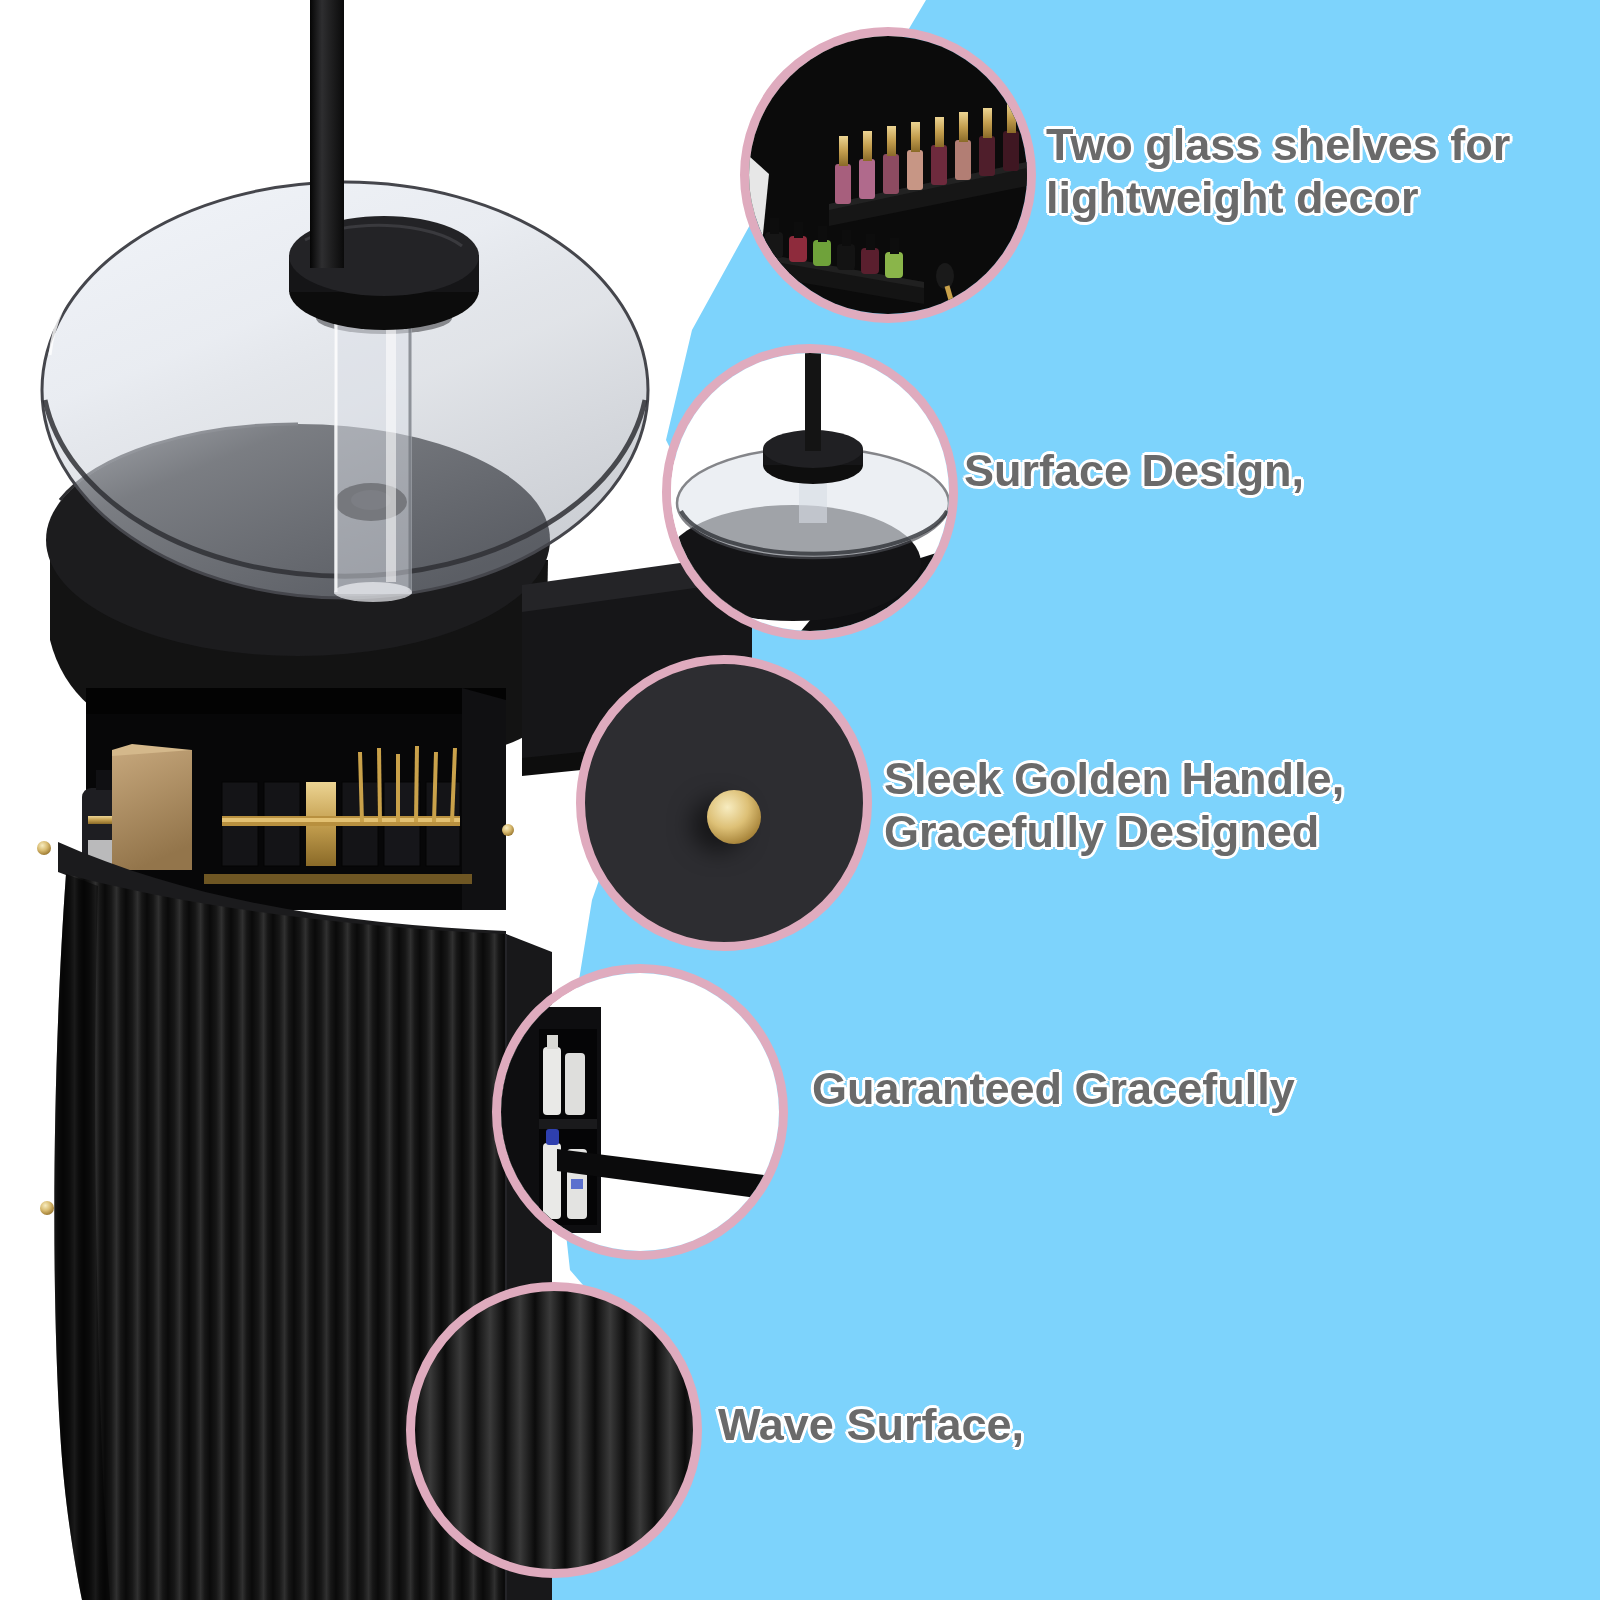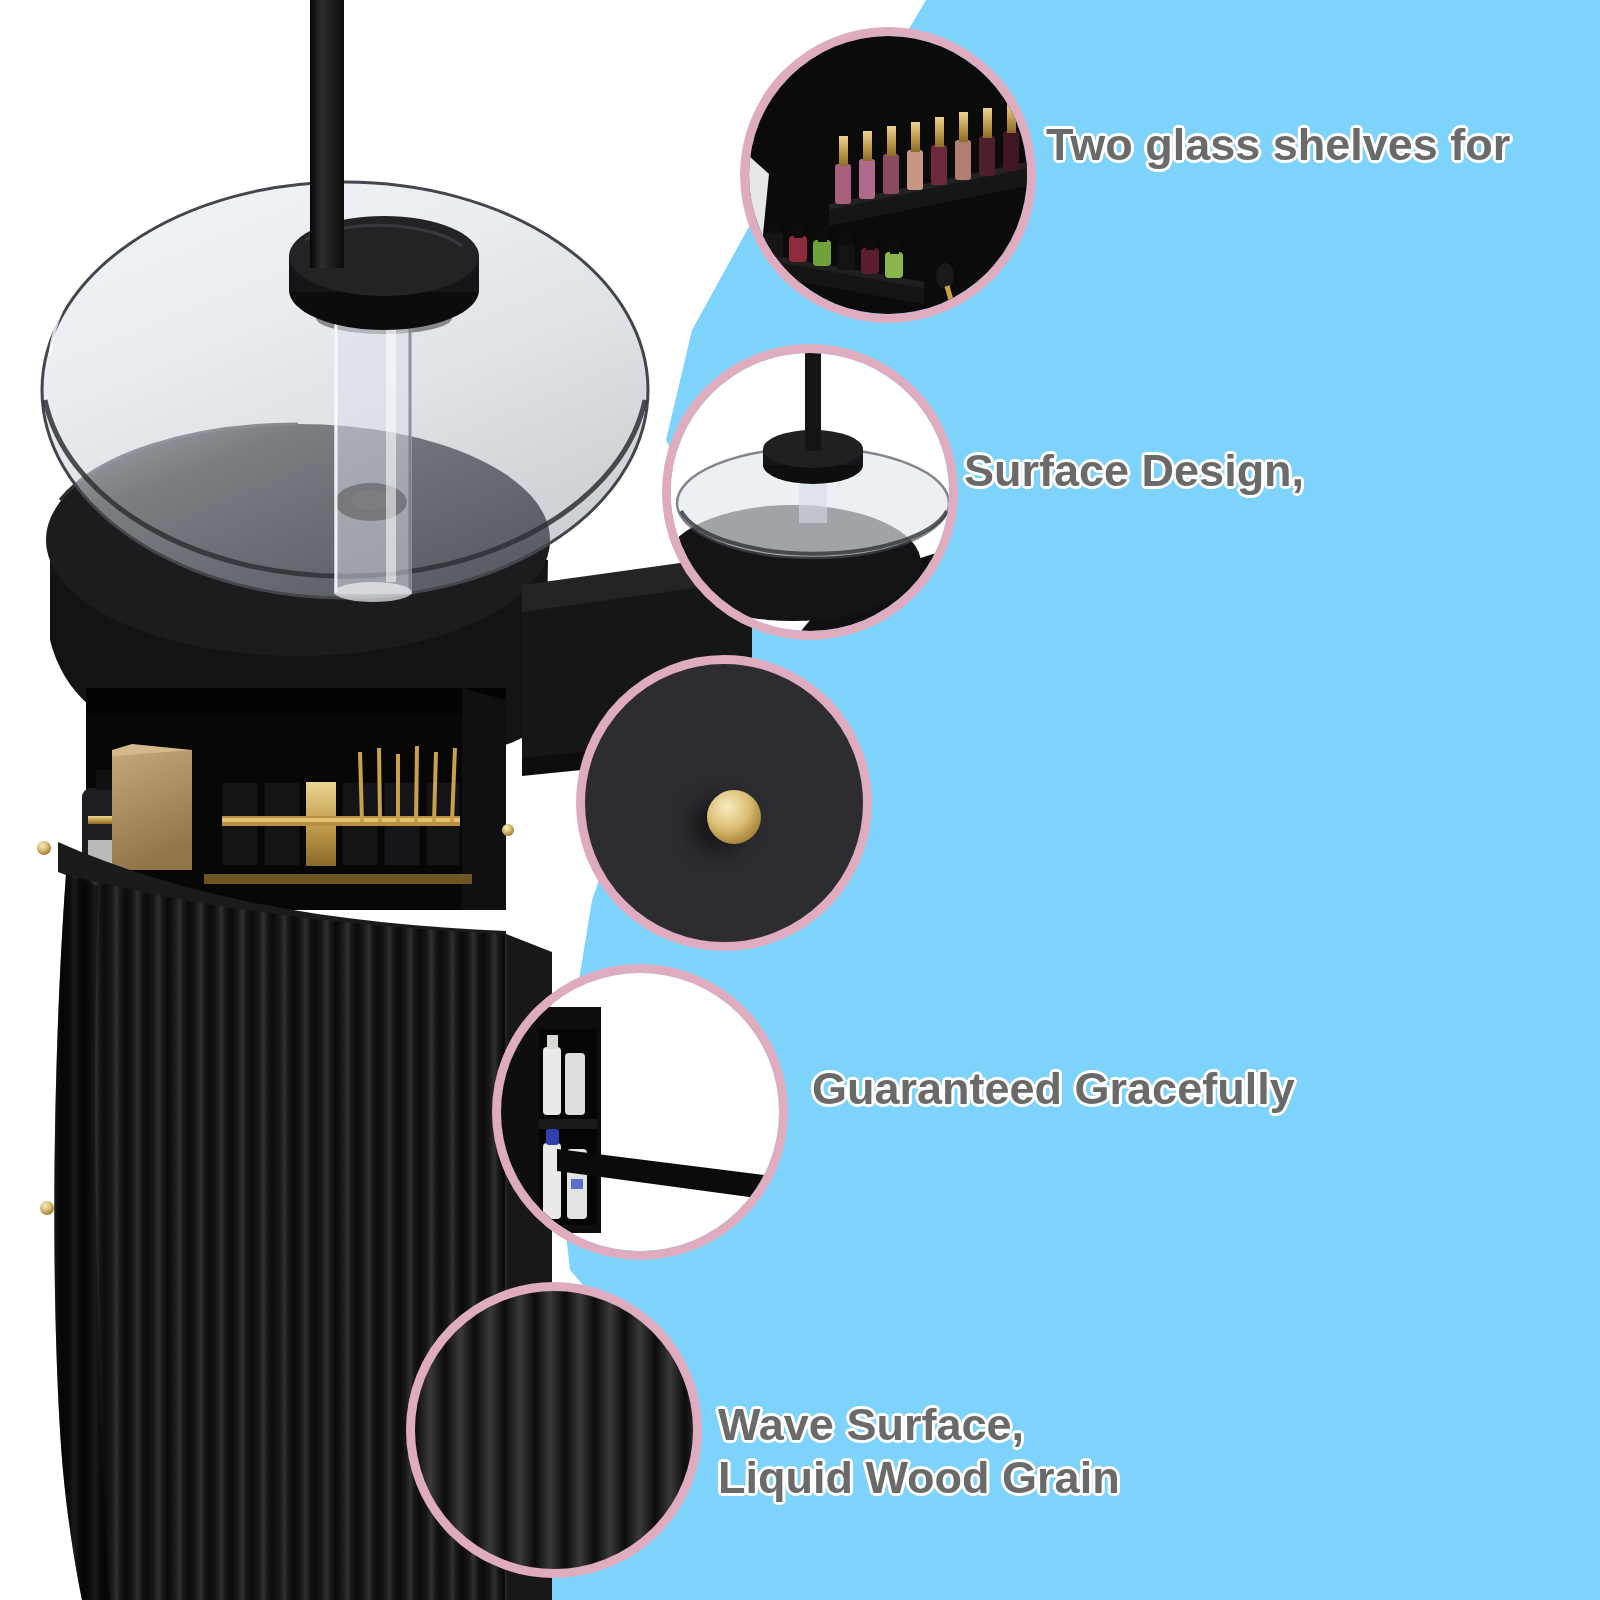--- a/index.html
+++ b/index.html
@@ -307,25 +307,29 @@
       <polygon points="56,176 278,204 278,228 56,198" fill="#0b0b0c"></polygon>
     </svg>
   </div>
 
   <div class="callout c5">
     <span></span>
   </div>
 
   <div class="feature-title t1">
     <div>Two glass shelves for</div>
+    <div>lightweight decor</div>
   </div>
   <div class="feature-title t2">
     <div>Surface Design,</div>
   </div>
+  <div class="feature-title t3">
+    <div>Sleek Golden Handle,</div>
+    <div>Gracefully Designed</div>
+  </div>
   <div class="feature-title t4">
     <div>Guaranteed Gracefully</div>
   </div>
   <div class="feature-title t5">
     <div>Wave Surface,</div>
-    <div>Liquid Wood Grain</div>
   </div>
 
 </div>
 
 </body></html>

